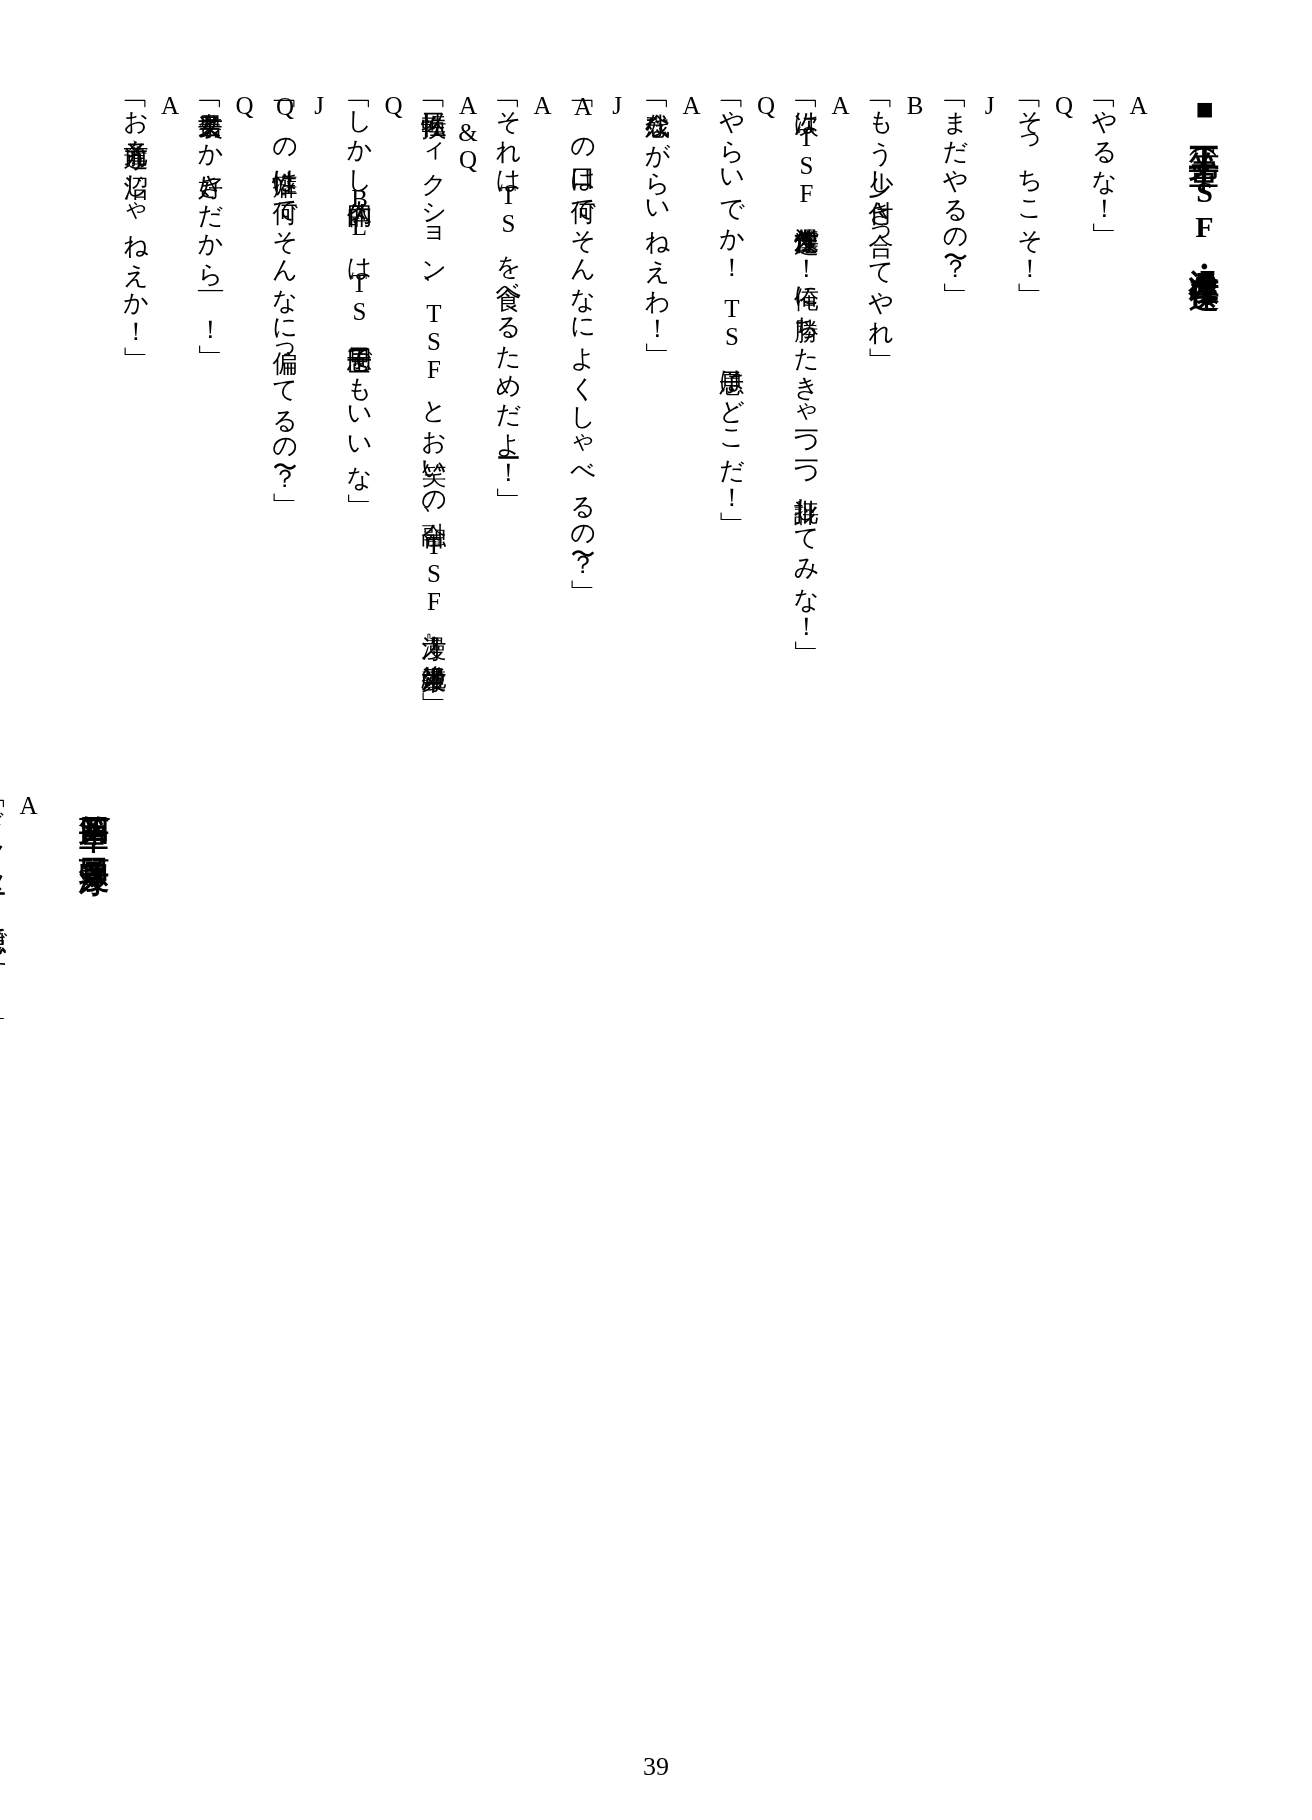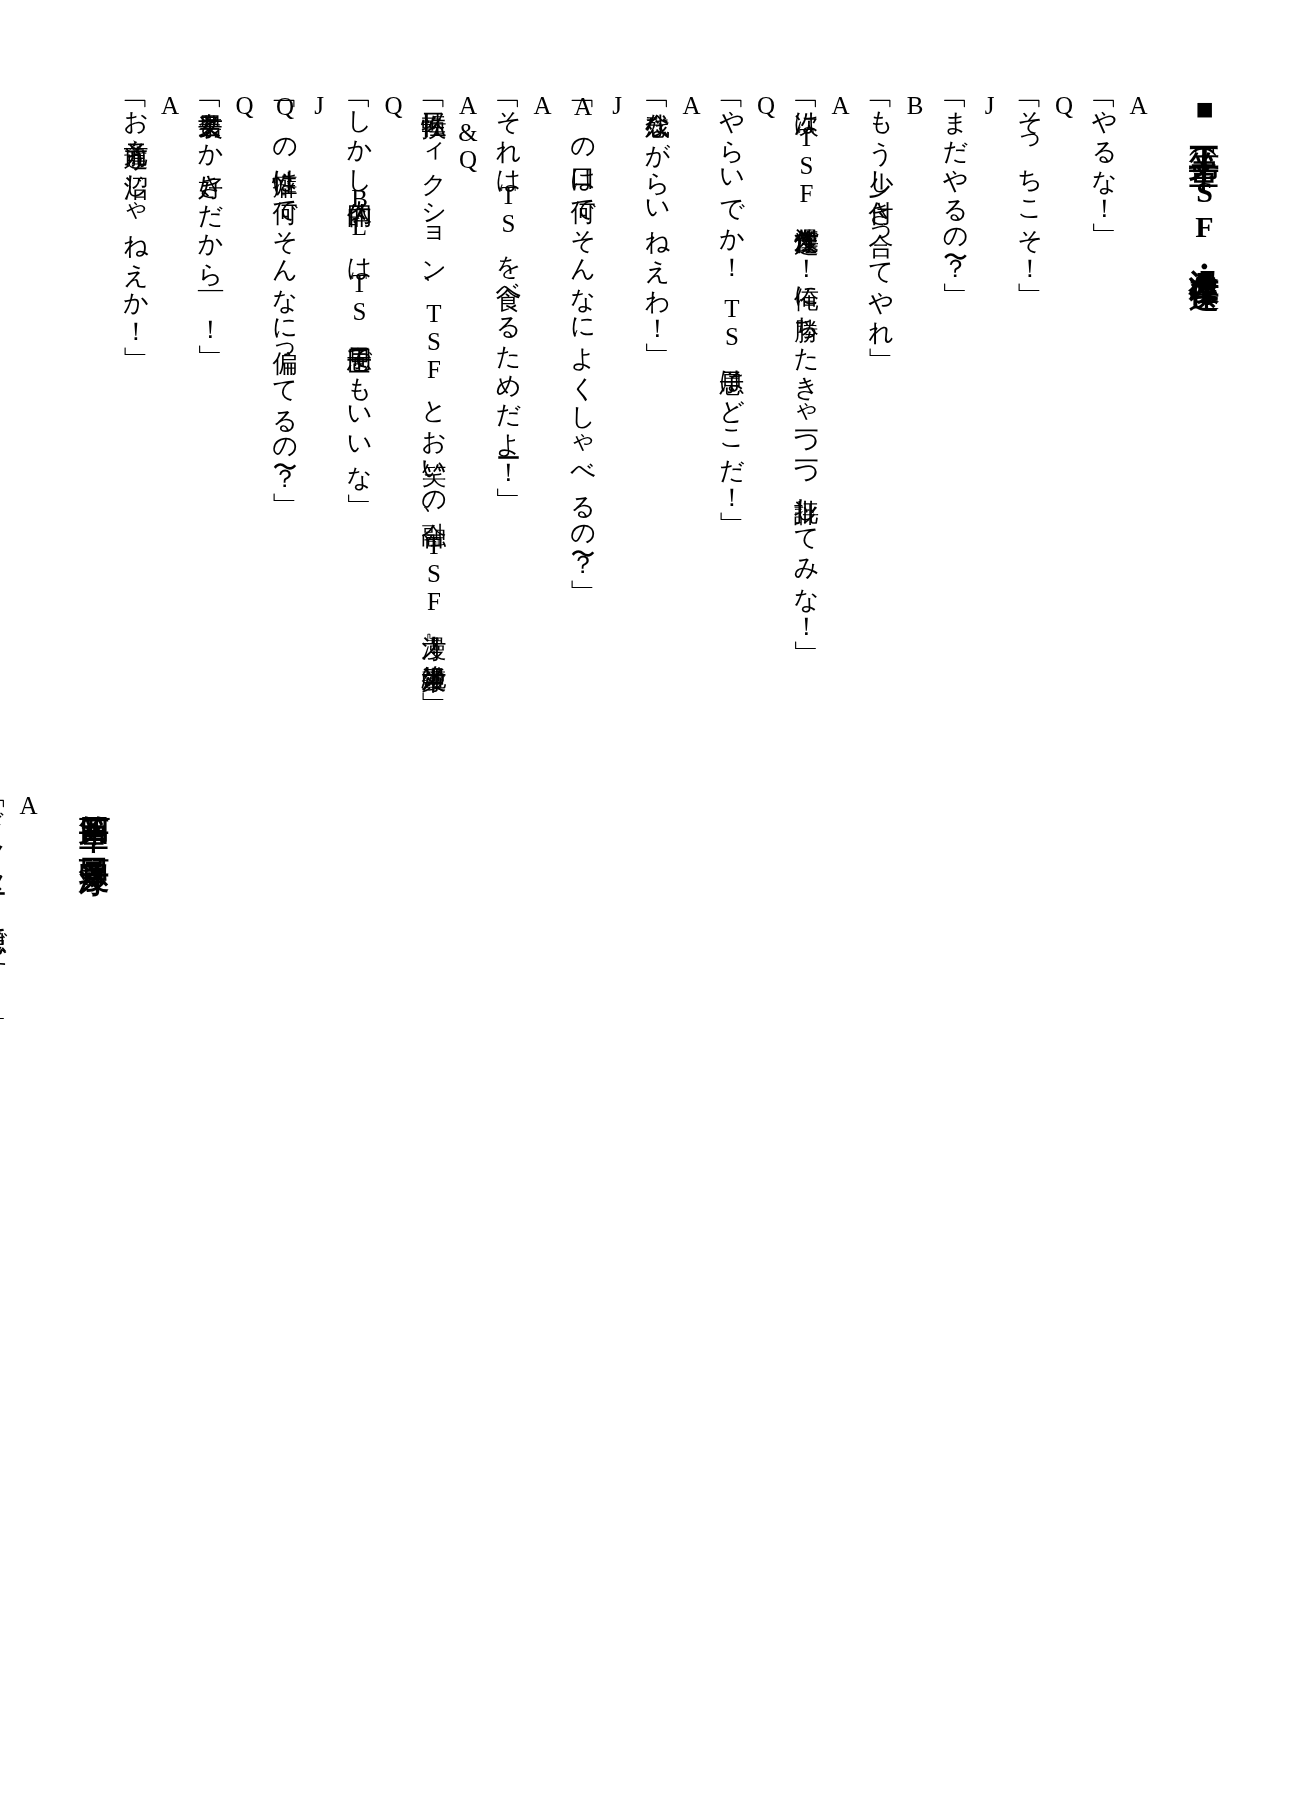--- a/index.html
+++ b/index.html
@@ -198,13 +198,14 @@
         <div class="spk">A</div>
         <div class="txt">「ドクター！急患です！」</div>
       </div>
 
       <div class="gap-m"></div>
 
     </div>
 
   </div>
 
+  <div class="page-number">39</div>
 </div>
 
 </body></html>

